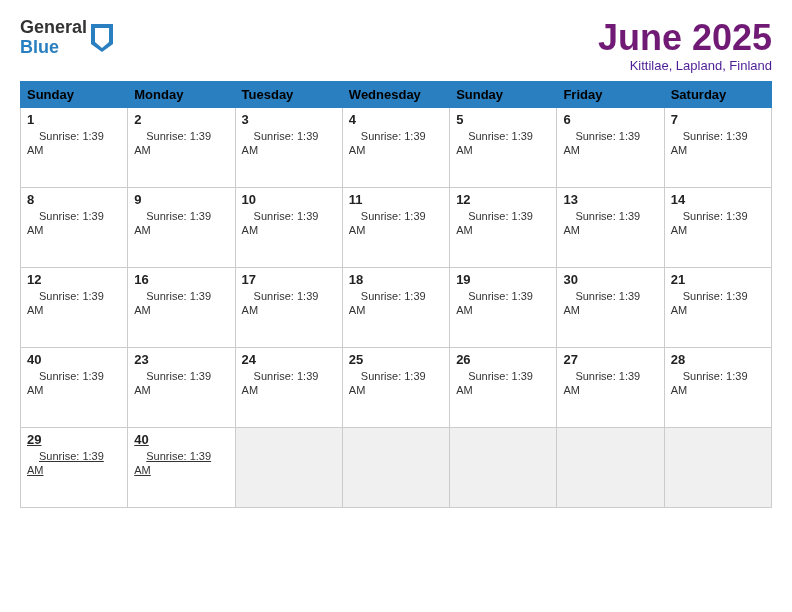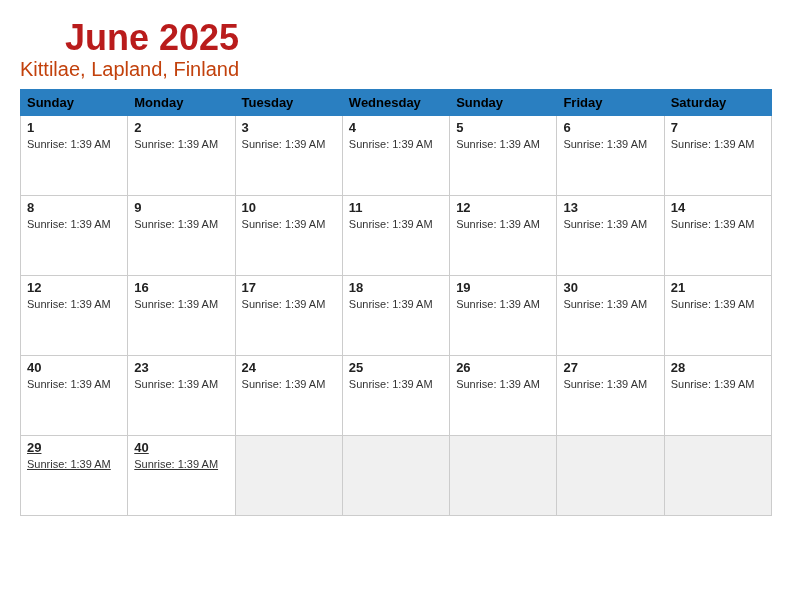--- a/index.html
+++ b/index.html
@@ -45,26 +45,26 @@
       margin-left: 4px;
       display: flex;
       align-items: center;
     }
     .title-block {
       text-align: right;
     }
     .month-title {
       font-size: 36px;
       font-weight: bold;
-      color: #b91c1c;
+      color: #701a75;
       line-height: 1.1;
     }
     .location {
-      font-size: 20px;
-      color: #c2410c;
+      font-size: 13px;
+      color: #4c1d95;
     }
     .calendar {
       width: 100%;
       border-collapse: collapse;
       table-layout: fixed;
     }
     .calendar thead tr th {
       background: #2a7fc1;
       color: #000000;
       font-size: 13px;
@@ -88,31 +88,44 @@
     .day-num {
       font-size: 13px;
       font-weight: bold;
       color: #222;
       display: block;
       margin-bottom: 2px;
     }
     .sunrise {
       font-size: 11px;
       color: #333;
+      margin-left: 12px;
     }
     .last-row td {
       height: 60px;
       text-decoration: underline;
     }
   </style>
 </head>
 <body>
 
 <div class="page">
   <div class="header">
+    <div class="logo">
+      <div class="logo-text">
+        <span class="general">General</span>
+        <span class="blue">Blue</span>
+      </div>
+      <div class="logo-shape">
+        <svg width="22" height="28" viewBox="0 0 22 28">
+          <polygon points="0,0 22,0 22,20 11,28 0,20" fill="#2a7fc1"></polygon>
+          <polygon points="4,4 18,4 18,18 11,24 4,18" fill="#fff"></polygon>
+        </svg>
+      </div>
+    </div>
     <div class="title-block">
       <div class="month-title">June 2025</div>
       <div class="location">Kittilae, Lapland, Finland</div>
     </div>
   </div>
 
   <table class="calendar">
     <thead>
       <tr>
       <th>Sunday</th>

